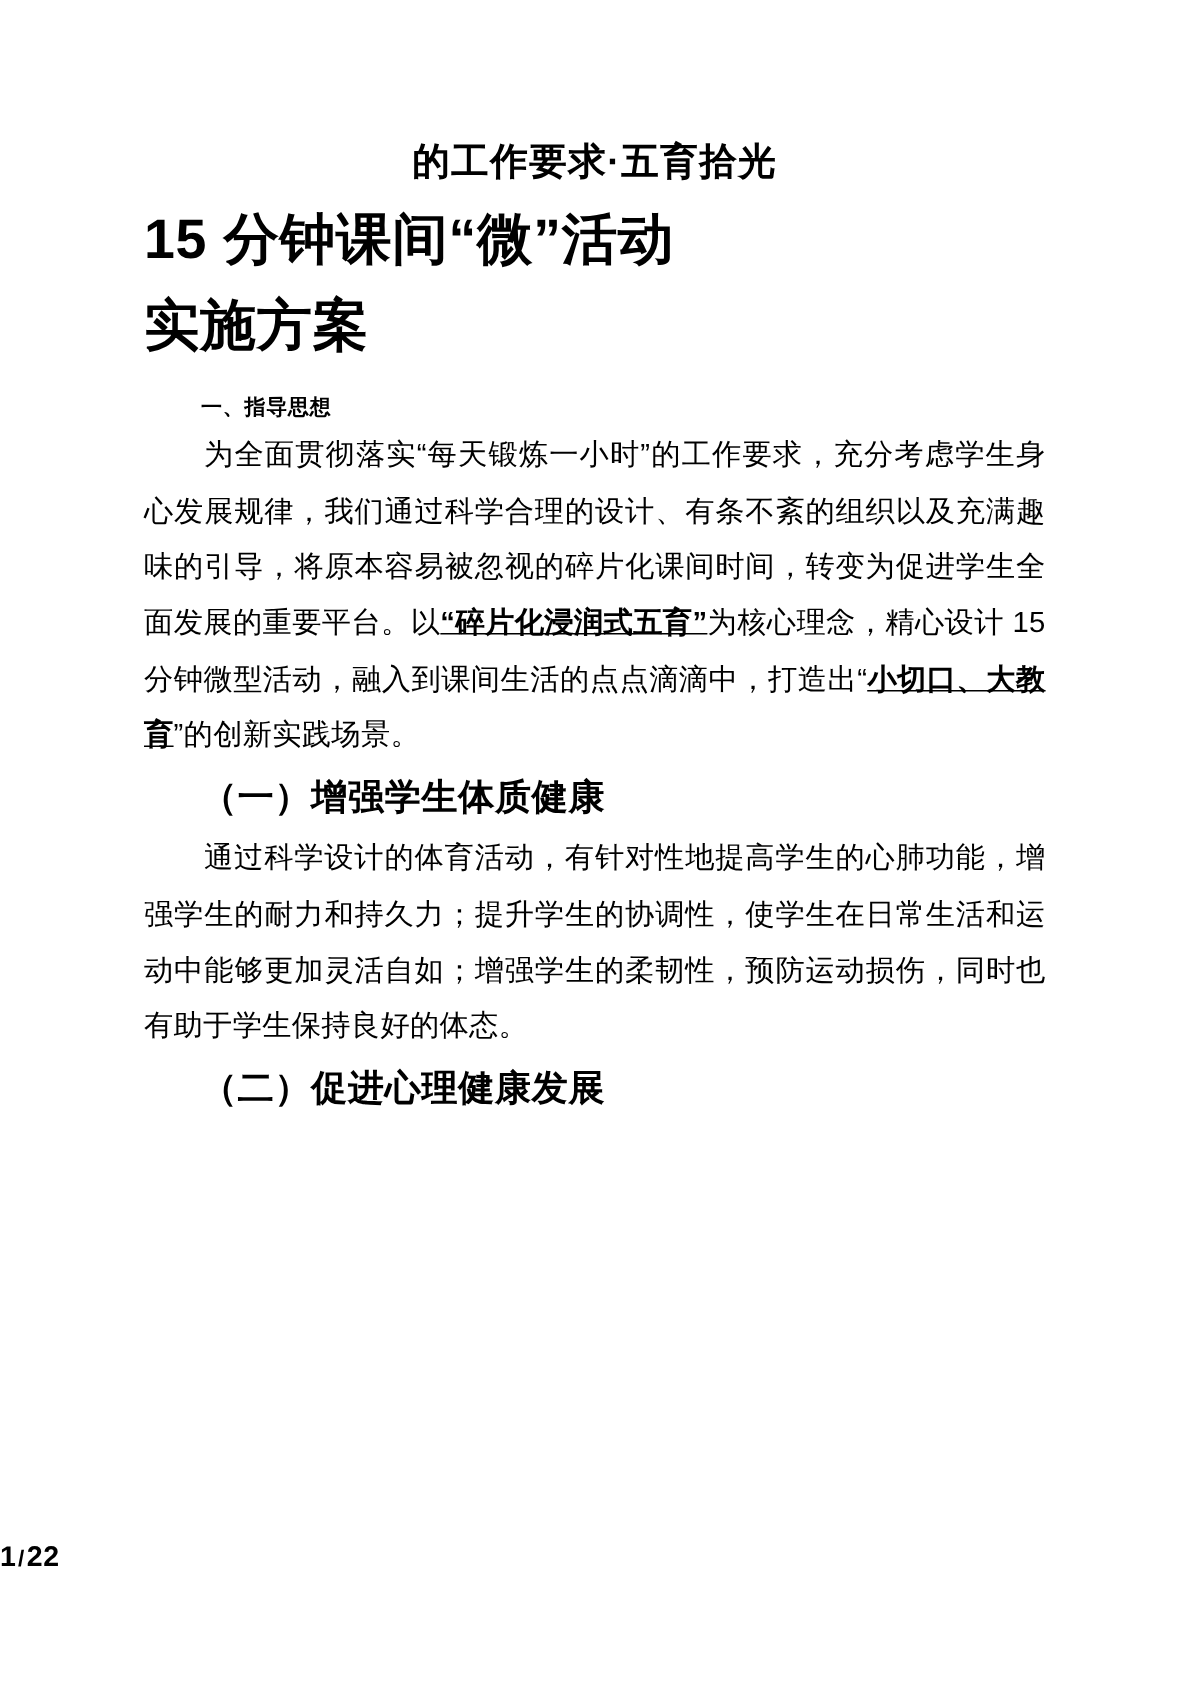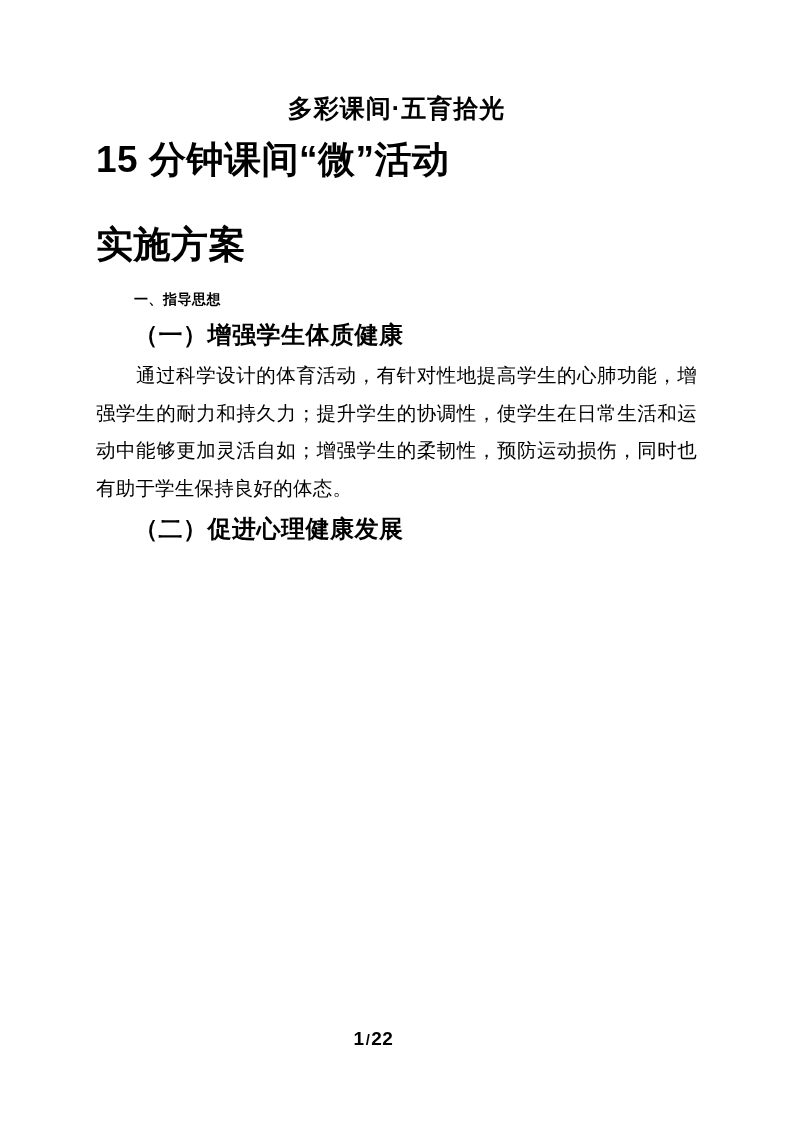--- a/index.html
+++ b/index.html
@@ -35,21 +35,20 @@
   .doc-title {
     text-align: left;
     font-size: 37px;
     font-weight: bold;
     line-height: 1.55;
     letter-spacing: 0.5px;
     margin: 0 0 2px 0;
   }
   .doc-title .line2 {
     display: block;
-    margin-top: 28px;
   }
   .section-heading {
     font-size: 14px;
     font-weight: bold;
     line-height: 1.85;
     margin: 14px 0 0 0;
     text-indent: 38px;
     letter-spacing: 0.5px;
   }
   .sub-heading {
@@ -71,46 +70,48 @@
   }
   .para b {
     font-weight: bold;
     text-decoration: underline;
   }
   .footer {
     position: absolute;
     left: 0;
     bottom: 72px;
     width: 747px;
-    text-align: center;
     font-size: 19px;
     font-weight: bold;
     letter-spacing: 0.5px;
   }
   .footer .sep {
     font-weight: bold;
     font-size: 15px;
     vertical-align: baseline;
     padding: 0 1px;
   }
 </style>
 </head>
 <body>
 
 <div class="page">
 
-  <div class="doc-subtitle">多彩课间·五育拾光</div>
+  <div class="doc-subtitle">的工作要求·五育拾光</div>
 
   <div class="doc-title">
     <span>15 分钟课间“微”活动</span>
     <span class="line2">实施方案</span>
   </div>
 
   <div class="section-heading">一、指导思想</div>
 
+  <p class="para">
+    <span>为全面贯彻落实“每天锻炼一小时”的工作要求，充分考虑学生身心发展规律，我们通过科学合理的设计、有条不紊的组织以及充满趣味的引导，将原本容易被忽视的碎片化课间时间，转变为促进学生全面发展的重要平台。以</span><b>“碎片化浸润式五育”</b><span>为核心理念，精心设计 15 分钟微型活动，融入到课间生活的点点滴滴中，打造出“</span><b>小切口、大教育</b><span>”的创新实践场景。</span>
+  </p>
 
 
   <div class="sub-heading">（一）增强学生体质健康</div>
 
   <p class="para">通过科学设计的体育活动，有针对性地提高学生的心肺功能，增强学生的耐力和持久力；提升学生的协调性，使学生在日常生活和运动中能够更加灵活自如；增强学生的柔韧性，预防运动损伤，同时也有助于学生保持良好的体态。</p>
 
   <div class="sub-heading">（二）促进心理健康发展</div>
 
 </div>
 

